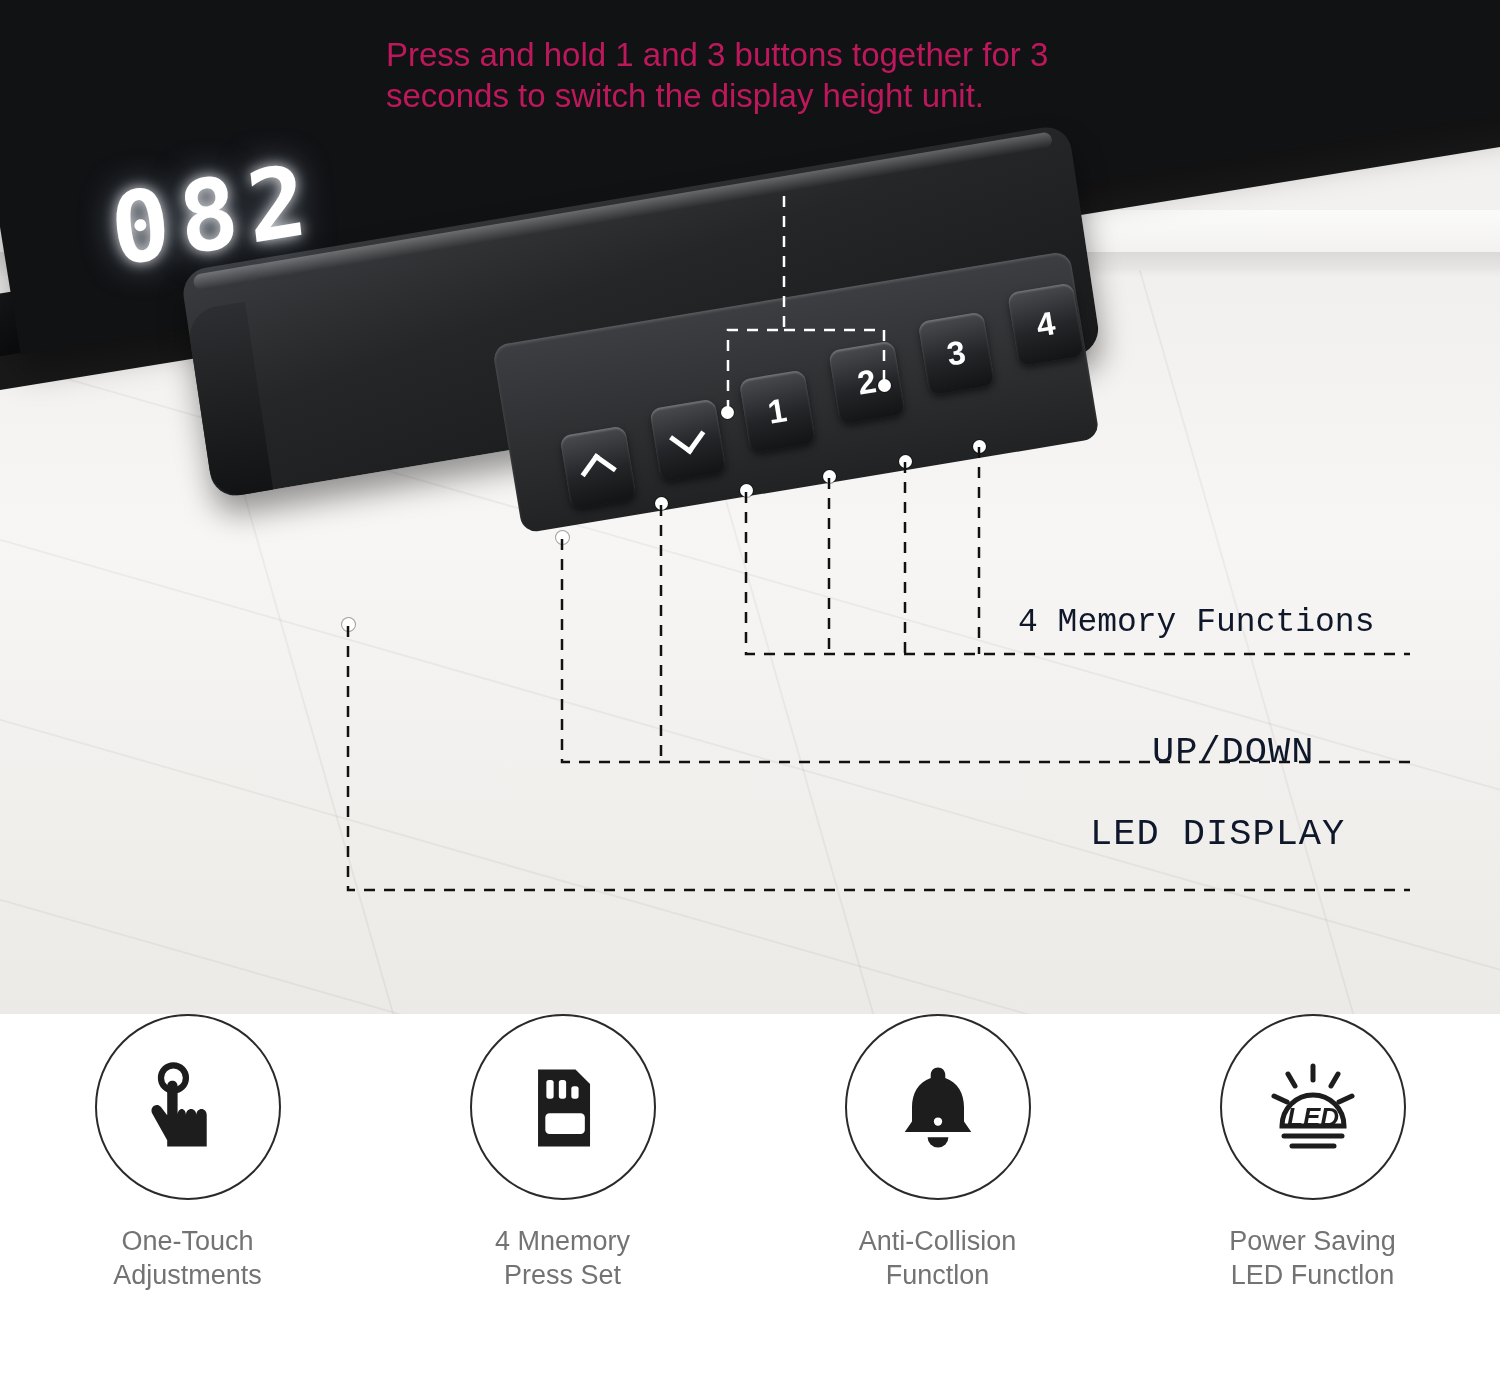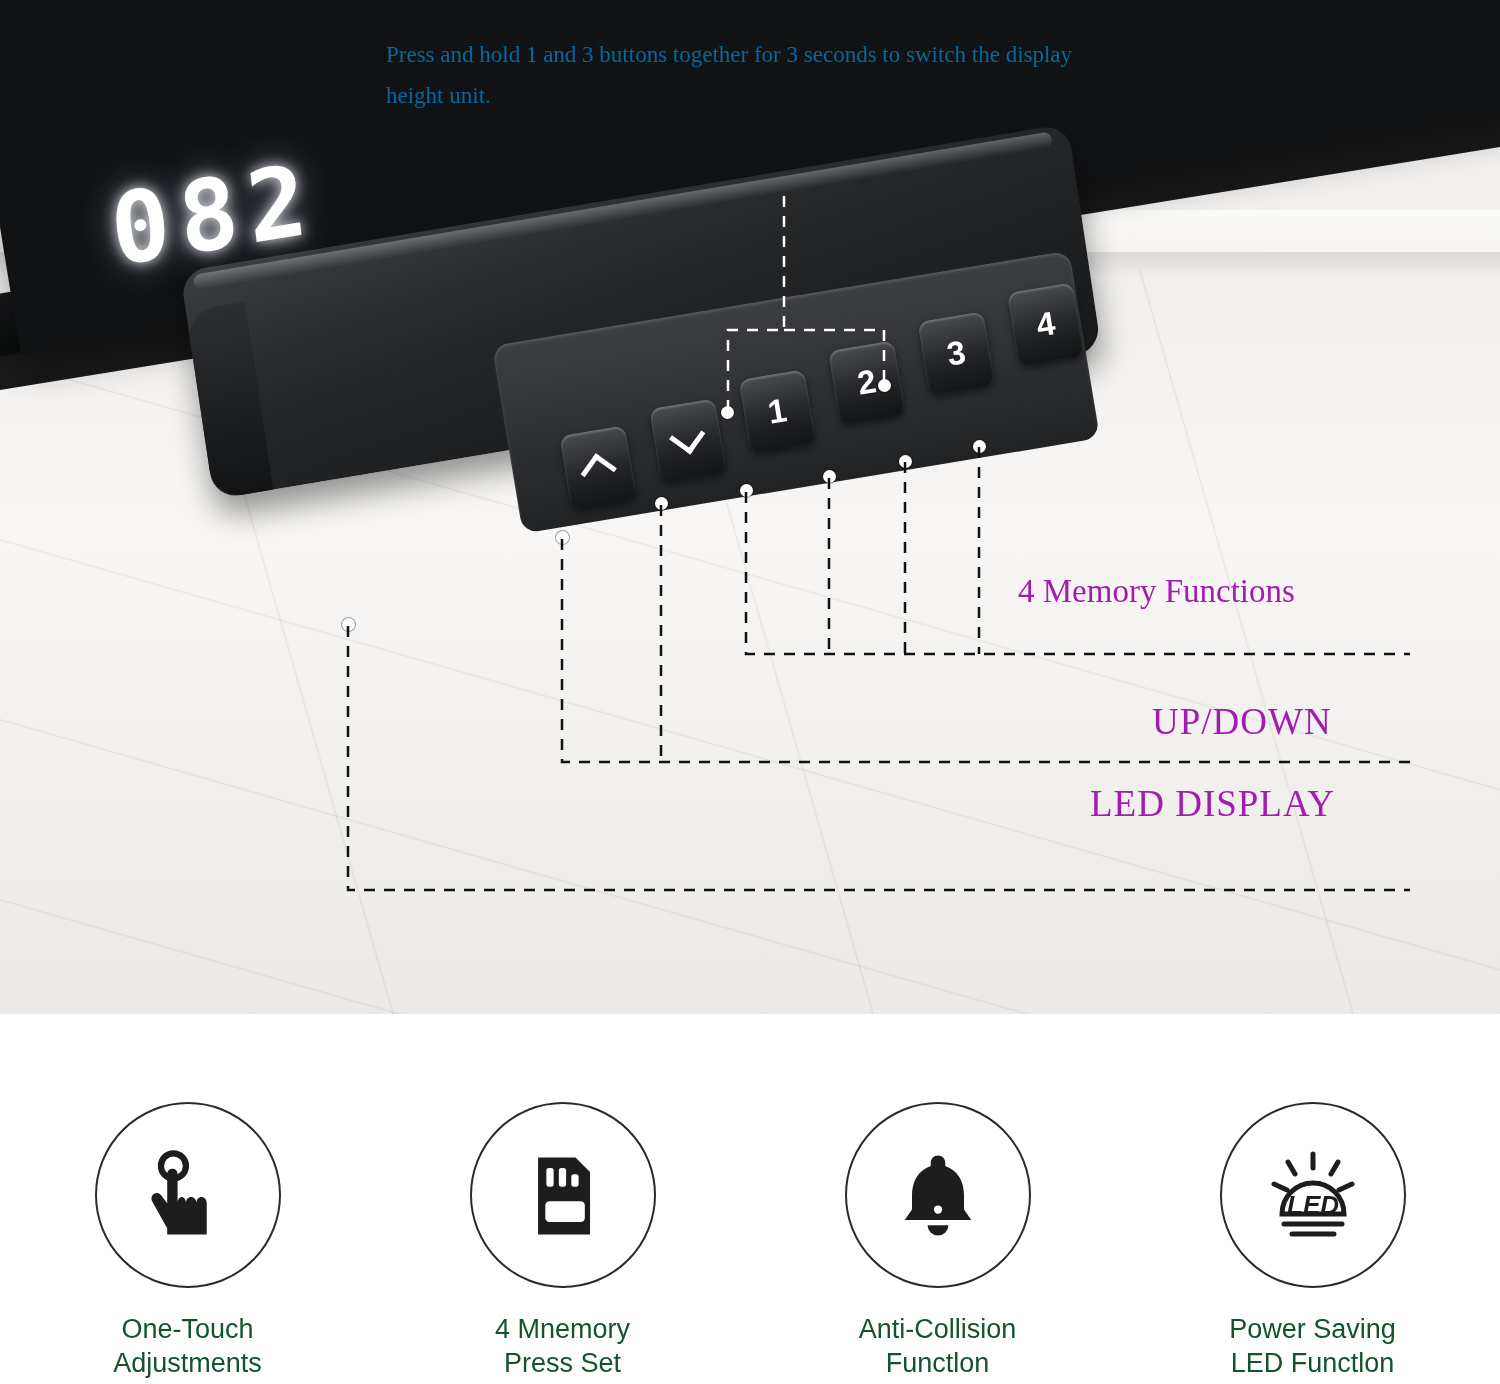--- a/index.html
+++ b/index.html
@@ -176,66 +176,66 @@
     left: 0; top: 0;
     width: 1500px; height: 1014px;
     pointer-events: none;
   }
 
   
   .instruction {
     position: absolute;
     left: 386px; top: 34px;
     width: 700px;
-    color: #0369a1;
-    font-size: 23px;
+    color: #be185d;
+    font-size: 33px;
     line-height: 41px;
-    font-family: Liberation Serif, serif;
+    font-family: Liberation Sans, sans-serif;
   }
 
   
   .label-right {
     position: absolute;
-    color: #a21caf;
-    font-family: Liberation Serif, serif;
+    color: #0f172a;
+    font-family: Liberation Mono, monospace;
     white-space: nowrap;
+    margin-top: 31px;
   }
   .label-mem { left: 1018px; top: 573px; font-size: 33px; }
   .label-ud  { left: 1152px; top: 700px; font-size: 37px; letter-spacing: 1px; }
   .label-led { left: 1090px; top: 782px; font-size: 37px; letter-spacing: 1px; }
 
   
   .features {
     position: absolute;
     left: 0; top: 1014px;
     width: 1500px; height: 370px;
     background: #ffffff;
     display: flex;
   }
   .feature {
     flex: 1;
     display: flex;
     flex-direction: column;
     align-items: center;
-    padding-top: 88px;
   }
   .circle {
     width: 186px; height: 186px;
     border-radius: 50%;
     border: 2px solid #2a2a2a;
     display: flex;
     align-items: center;
     justify-content: center;
   }
   .feature-caption {
     margin-top: 24px;
     text-align: center;
     font-size: 27px;
     line-height: 34px;
-    color: #14532d;
+    color: #737373;
   }
 </style>
 </head>
 <body>
 
 <div id="page">
 
   <div class="scene">
 
     <div class="floor">

